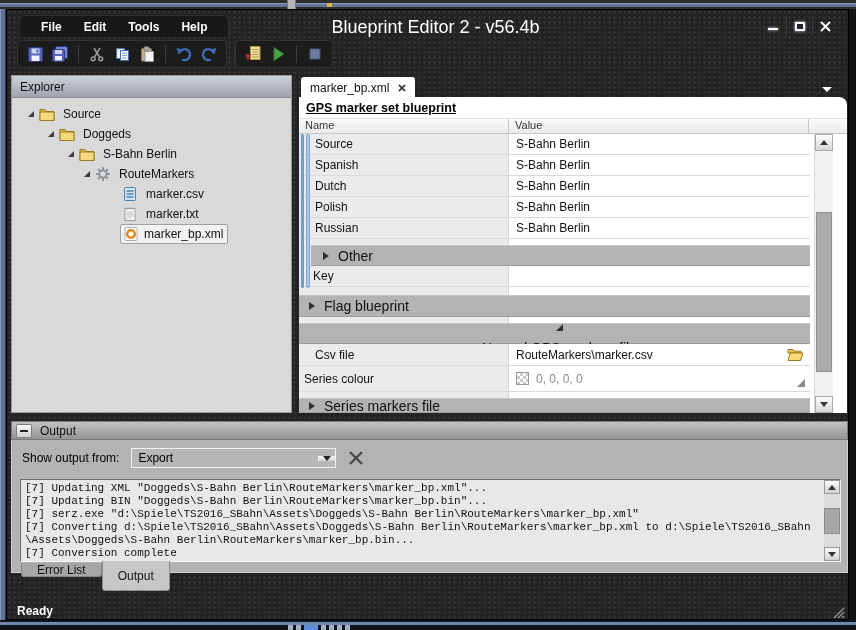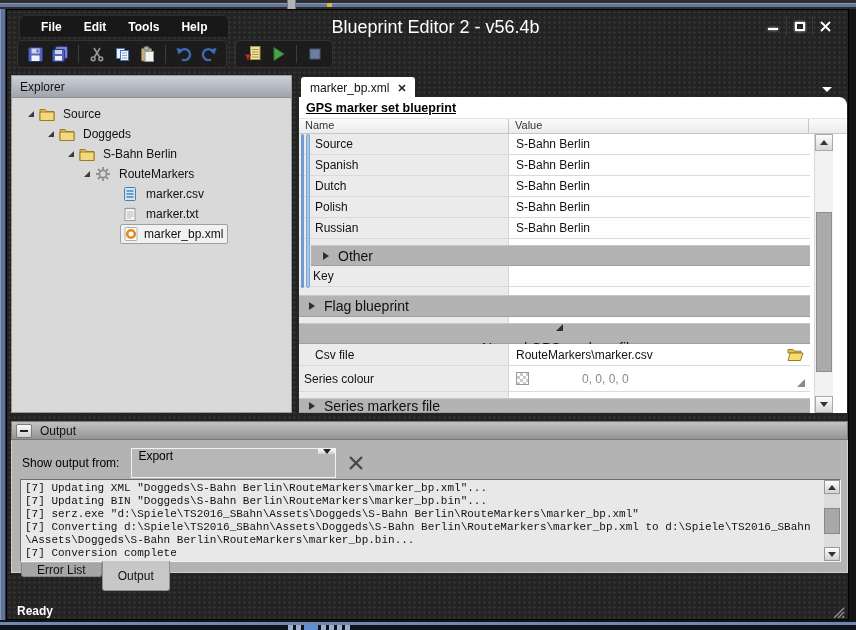--- a/index.html
+++ b/index.html
@@ -76,21 +76,21 @@
   .srow .pv { width:300px; background:#fff; }
   .grow { display:flex; align-items:stretch; height:21px; }
   .gspacer { width:12px; background:#ebebeb; }
   .gband { flex:1; background:#b3b3b3; border-bottom:1px solid #9e9e9e; border-top:1px solid #c6c6c6;
     display:flex; align-items:center; gap:9px; font-size:14px; color:#111; padding-left:12px; }
   .tri-right { width:0; height:0; border-top:4px solid transparent; border-bottom:4px solid transparent; border-left:6px solid #303030; }
   .tri-openedge { width:0; height:0; border-left:7px solid transparent; border-bottom:7px solid #303030; }
   .indent-bars { position:absolute; left:0; top:0; pointer-events:none; }
   .bar1 { position:absolute; left:2px; top:0; width:3px; height:154px; background:#6f9bd1; border-radius:2px; }
   .bar2 { position:absolute; left:7px; top:0; width:4px; height:154px; background:#a9c6e6; border:1px solid #7fa6d4; border-radius:3px; }
-  .muted { color:#8a8a8a;margin-left:46px; }
+  .muted { color:#8a8a8a; }
   .swatch { width:13px; height:13px; border:1px solid #999; margin-right:7px; background-color:#fff;
     background-image:linear-gradient(45deg,#c9c9c9 25%,transparent 25%,transparent 75%,#c9c9c9 75%),
                      linear-gradient(45deg,#c9c9c9 25%,transparent 25%,transparent 75%,#c9c9c9 75%);
     background-size:6px 6px; background-position:0 0,3px 3px; }
   .corner-tri { position:absolute; right:4px; bottom:4px; width:0; height:0; border-left:8px solid transparent; border-bottom:8px solid #8a8a8a; }
   .row-csv { height:22px; } .row-colour { height:26px; }
   .folder-open-btn { margin-left:auto; margin-right:5px; display:flex; }
 
   
   .vscroll { position:absolute; top:37px; bottom:0; right:14px; width:19px; background:#f2f2f2; border-left:1px solid #d8d8d8; }
@@ -104,21 +104,21 @@
   
   .output { position:absolute; left:4px; top:411px; width:837px; height:152px; }
   .output-header { height:19px; background:linear-gradient(#c2c2c2,#949494); border:1px solid #787878;
     display:flex; align-items:center; gap:8px; padding-left:4px; font-size:12px; color:#111; }
   .min-btn { width:16px; height:14px; background:linear-gradient(#fafafa,#cfcfcf); border:1px solid #7d7d7d; border-radius:2px;
     display:flex; align-items:center; justify-content:center; }
   .min-glyph { width:8px; height:2px; background:#222; }
   .output-body { position:absolute; top:19px; left:0; right:0; bottom:0; background:#b3b3b3;
     border:1px solid #cfcfcf; border-top:none; }
   .filter-row { position:absolute; top:8px; left:10px; display:flex; align-items:center; gap:12px; font-size:12px; color:#000; }
-  .combo { width:205px; height:30px; border:1px solid #f2f2f2; display:flex; align-items:flex-start; background:#b7b7b7; }
+  .combo { width:205px; height:20px; border:1px solid #f2f2f2; display:flex; align-items:center; background:#b7b7b7; }
   .combo-text { flex:1; display:flex; align-items:center; padding-left:6px; font-size:12px; color:#000; }
   .combo-btn { width:17px; background:linear-gradient(#fafafa,#cfcfcf); border-left:1px solid #f2f2f2; display:flex; align-items:center; justify-content:center; }
   .combo-tri { width:0; height:0; border-left:4px solid transparent; border-right:4px solid transparent; border-top:5px solid #222; }
   .console { position:absolute; top:39px; left:8px; right:6px; height:83px; background:#e8e8e8;
     border-top:1px solid #6e6e6e; border-left:1px solid #6e6e6e; border-bottom:1px solid #f4f4f4; border-right:1px solid #f4f4f4;
     font-family:"Liberation Mono", monospace; font-size:11px; line-height:13px; color:#111; padding:2px 20px 0 4px; overflow:hidden; white-space:pre; }
   .console-scroll { position:absolute; top:40px; right:7px; width:16px; height:81px; background:#dcdcdc; }
   .cs-btn { position:absolute; left:0; right:0; height:14px; background:linear-gradient(#fdfdfd,#d2d2d2); border:1px solid #999; display:flex; align-items:center; justify-content:center; }
   .cs-up { top:0; } .cs-down { bottom:0; }
   .cs-thumb { position:absolute; left:0; right:0; top:28px; height:26px; background:#a8a8a8; border:1px solid #8a8a8a; }

